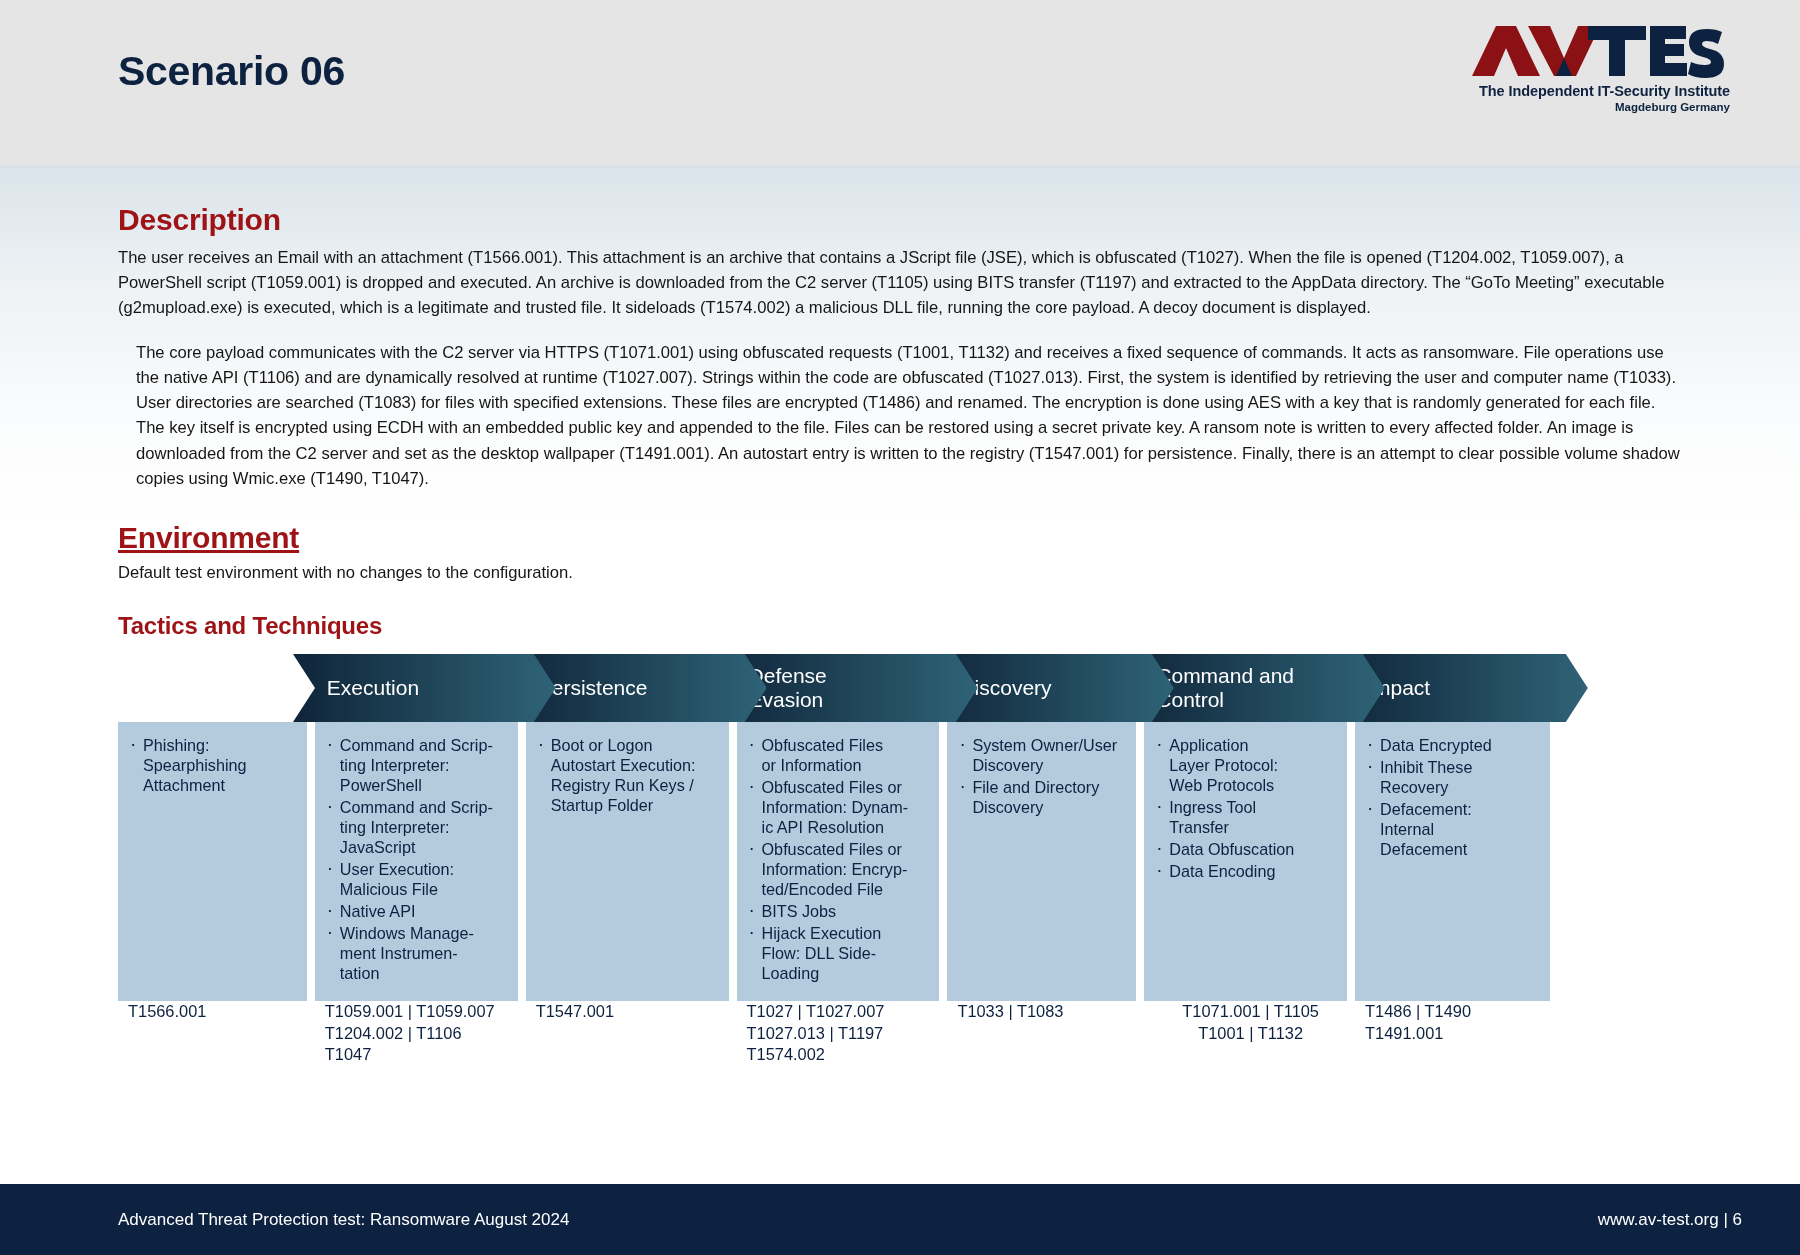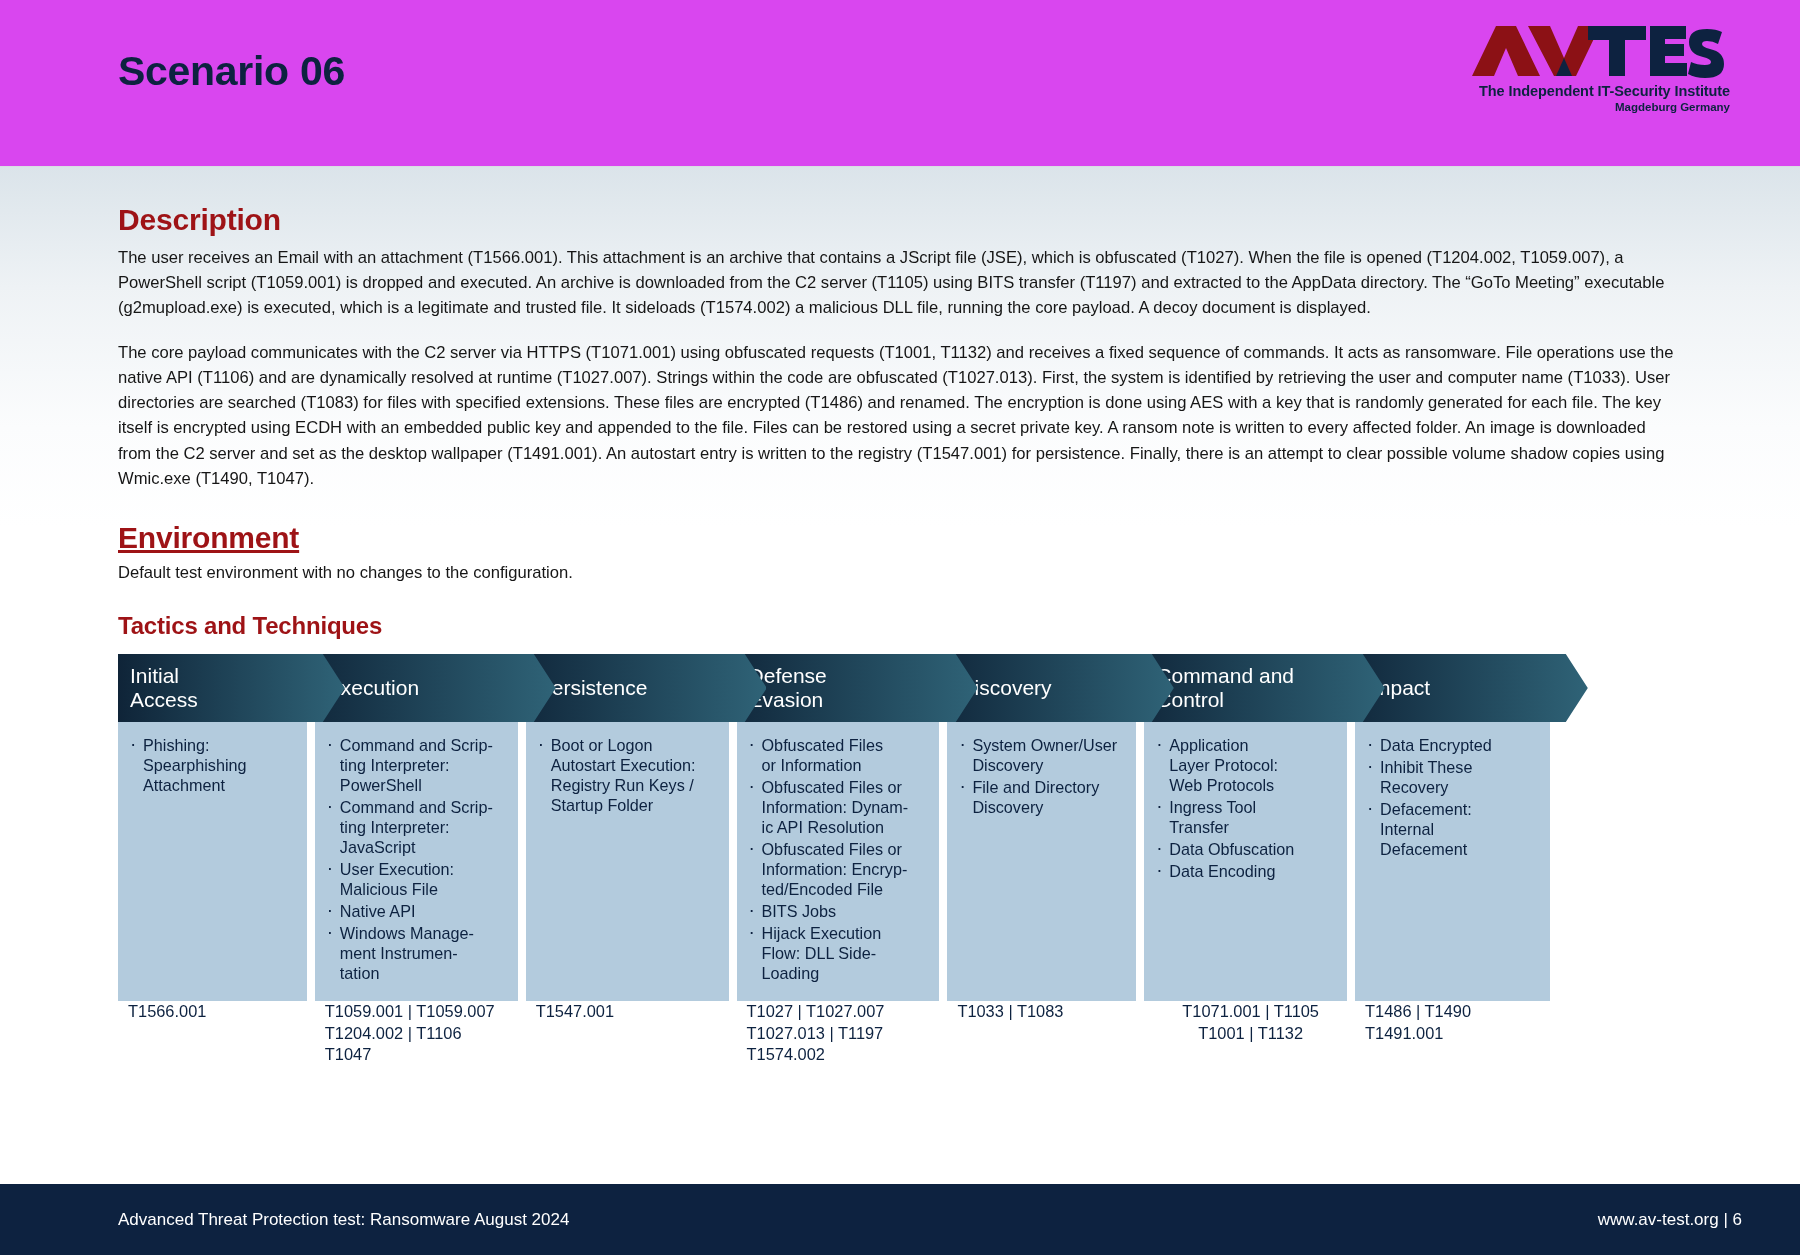--- a/index.html
+++ b/index.html
@@ -12,21 +12,21 @@
     font-family: "Liberation Sans", sans-serif;
     background: #ffffff;
     overflow: hidden;
     position: relative;
   }
 
   
   .page-header {
     position: relative;
     height: 166px;
-    background: #d946ef;
+    background: #e5e5e5;
     border-bottom: 1px solid #d9dee3;
   }
   .page-title {
     position: absolute;
     left: 118px;
     top: 48px;
     font-size: 41px;
     font-weight: bold;
     color: #0d2240;
     letter-spacing: -0.3px;
@@ -90,21 +90,21 @@
     margin-bottom: 6px;
     text-decoration: underline;
   }
   p.body-text {
     color: #161616;
     font-size: 16.6px;
     line-height: 1.52;
     margin: 0 0 19px 0;
     max-width: 1570px;
   }
-  p.body-text.last { margin-bottom: 0; }
+  p.body-text.last { margin-bottom: 0; margin-left: 18px; }
   p.env-text {
     color: #161616;
     font-size: 16.6px;
     line-height: 1.5;
     margin: 0;
   }
 
   
   .tactics {
     position: relative;
@@ -243,33 +243,20 @@
     <p class="body-text">The user receives an Email with an attachment (T1566.001). This attachment is an archive that contains a JScript file (JSE), which is obfuscated (T1027). When the file is opened (T1204.002, T1059.007), a PowerShell script (T1059.001) is dropped and executed. An archive is downloaded from the C2 server (T1105) using BITS transfer (T1197) and extracted to the AppData directory. The “GoTo Meeting” executable (g2mupload.exe) is executed, which is a legitimate and trusted file. It sideloads (T1574.002) a malicious DLL file, running the core payload. A decoy document is displayed.</p>
     <p class="body-text last">The core payload communicates with the C2 server via HTTPS (T1071.001) using obfuscated requests (T1001, T1132) and receives a fixed sequence of commands. It acts as ransomware. File operations use the native API (T1106) and are dynamically resolved at runtime (T1027.007). Strings within the code are obfuscated (T1027.013). First, the system is identified by retrieving the user and computer name (T1033). User directories are searched (T1083) for files with specified extensions. These files are encrypted (T1486) and renamed. The encryption is done using AES with a key that is randomly generated for each file. The key itself is encrypted using ECDH with an embedded public key and appended to the file. Files can be restored using a secret private key. A ransom note is written to every affected folder. An image is downloaded from the C2 server and set as the desktop wallpaper (T1491.001). An autostart entry is written to the registry (T1547.001) for persistence. Finally, there is an attempt to clear possible volume shadow copies using Wmic.exe (T1490, T1047).</p>
 
     <h2 class="section-head env">Environment</h2>
     <p class="env-text">Default test environment with no changes to the configuration.</p>
 
     <h2 class="section-head tactics">Tactics and Techniques</h2>
 
     <div class="tactics">
       <div class="tactic-header-row" id="chev-row">
-          <div class="chev" style="left: 0px; width: 226.857px; z-index: 7;">
-            <svg class="chev-bg" viewBox="0 0 226.85714285714286 68" preserveAspectRatio="none">
-              <defs>
-                <linearGradient id="g0" x1="0" y1="0" x2="1" y2="0">
-                  <stop offset="0%" stop-color="#0f2438"></stop>
-                  <stop offset="100%" stop-color="#2f6377"></stop>
-                </linearGradient>
-              </defs>
-              <path d="M0,0 L204.85714285714286,0 L226.85714285714286,34 L204.85714285714286,68 L0,68 Z" fill="url(#g0)"></path>
-            </svg>
-            <div class="chev-label" style="margin-left: 12px;">Initial
-Access</div>
-          </div>
           <div class="chev" style="left: 174.857px; width: 262.857px; z-index: 6;">
             <svg class="chev-bg" viewBox="0 0 262.8571428571429 68" preserveAspectRatio="none">
               <defs>
                 <linearGradient id="g1" x1="0" y1="0" x2="1" y2="0">
                   <stop offset="0%" stop-color="#0f2438"></stop>
                   <stop offset="100%" stop-color="#2f6377"></stop>
                 </linearGradient>
               </defs>
               <path d="M0,0 L240.8571428571429,0 L262.8571428571429,34 L240.8571428571429,68 L0,68 L22,34 Z" fill="url(#g1)"></path>
             </svg>

